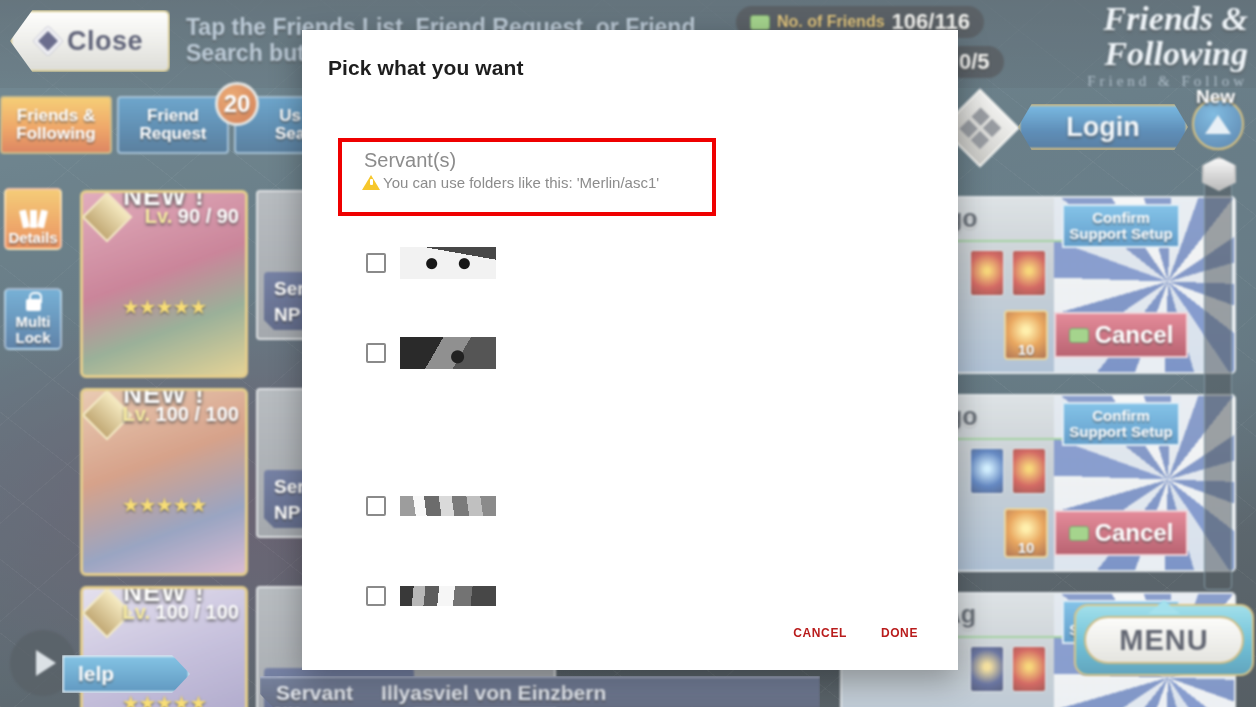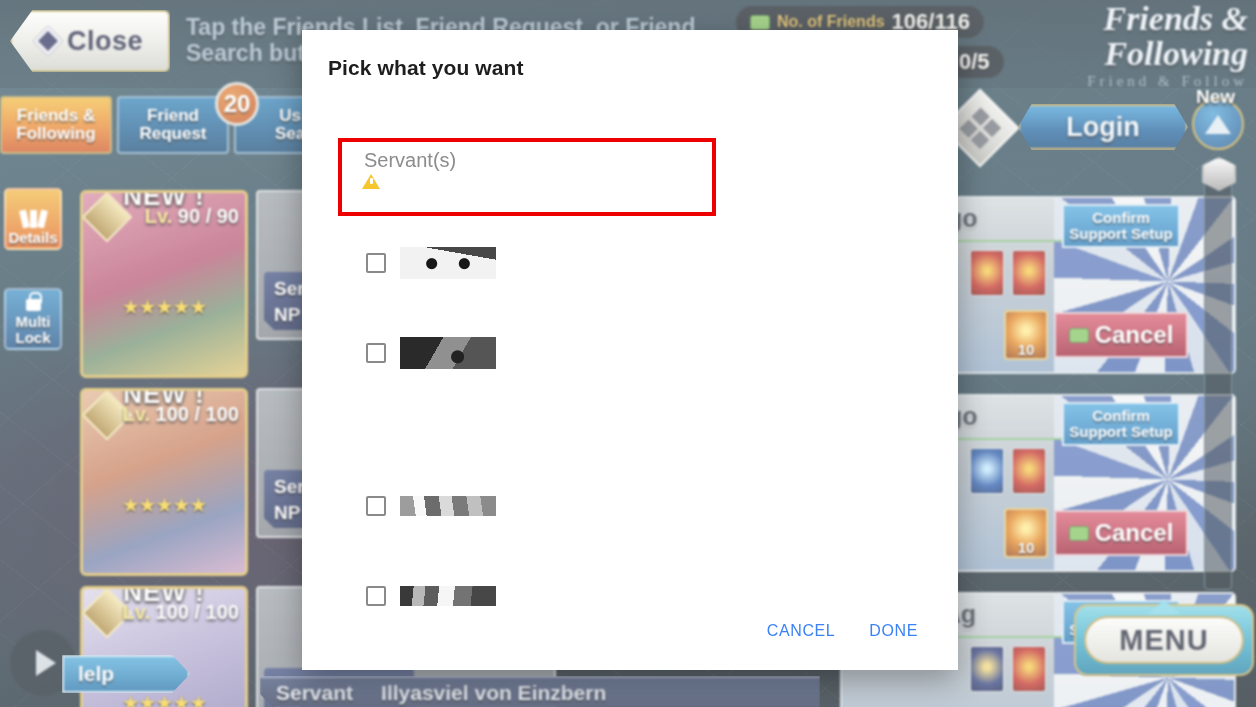--- a/index.html
+++ b/index.html
@@ -353,21 +353,21 @@
       linear-gradient(96deg,#3c3c3c 0 14%,#b5b5b5 14% 26%,#5f5f5f 26% 40%,#f0f0f0 40% 56%,#747474 56% 74%,#4a4a4a 74% 100%);
   }
 
   .dlg-actions{
     display:flex; justify-content:flex-end; align-items:center; gap:22px;
     padding:0 34px 22px 0;
   }
   .txt-btn{
     background:none; border:0; cursor:pointer;
     font-family:"Liberation Sans", sans-serif;
-    font-size:16px; font-weight:normal; color:#3b82f6; letter-spacing:.6px;
+    font-size:12px; font-weight:bold; color:#b91c1c; letter-spacing:.6px;
     padding:8px 6px;
   }
 </style>
 </head>
 <body>
 
 <div id="game-bg"></div>
 <div class="top-strip"></div>
 
 <div id="close-btn">
@@ -528,20 +528,21 @@
 <div id="dialog">
 
   <div id="dialog-title">Pick what you want</div>
 
   <div class="dlg-body">
 
     <div class="redbox" id="servant-redbox">
       <div class="sec-label">Servant(s)</div>
       <div class="hint-row">
         <span class="warn-tri"></span>
+        <span>You can use folders like this: 'Merlin/asc1'</span>
       </div>
     </div>
 
     <div class="item-row" id="row-s1">
       <span class="cbx"></span>
       <span class="thumb thumb-svt" id="th-s1"></span>
     </div>
     <div class="item-row" id="row-s2">
       <span class="cbx"></span>
       <span class="thumb thumb-svt" id="th-s2"></span>

